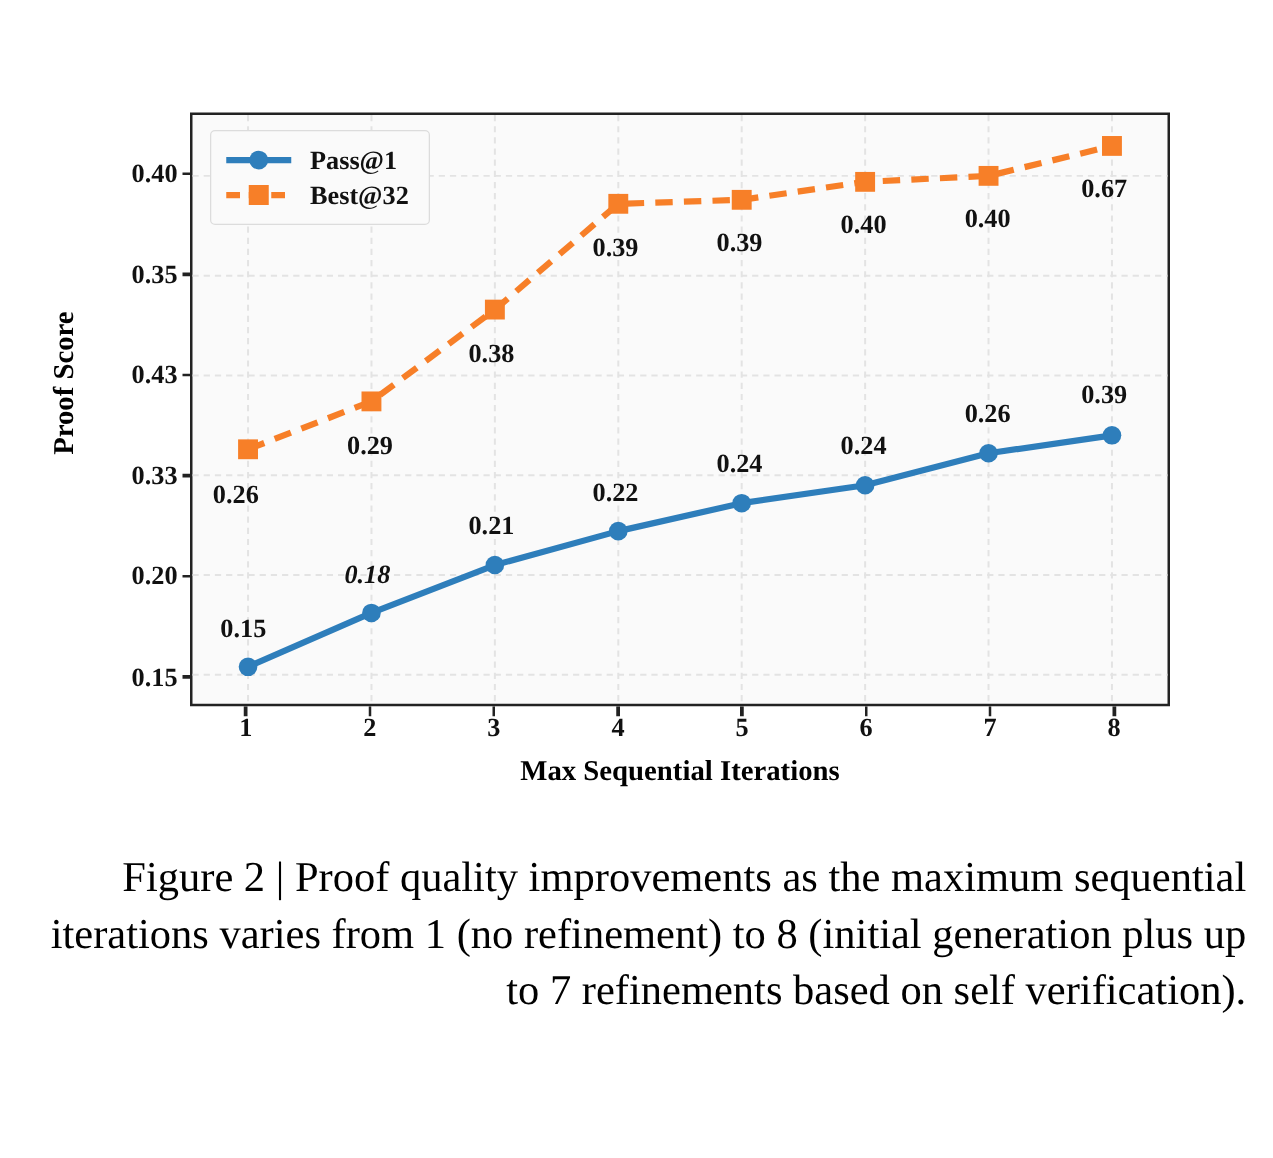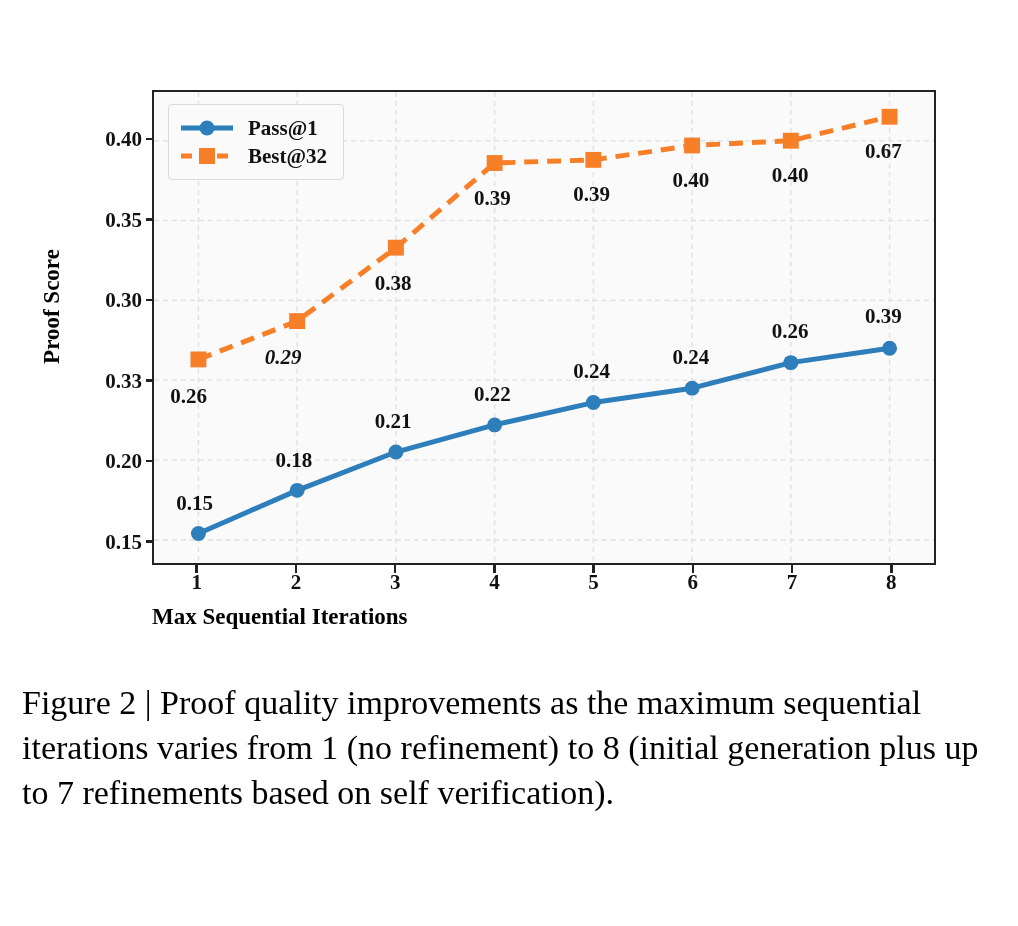--- a/index.html
+++ b/index.html
@@ -108,21 +108,21 @@
     margin-left: -1.25px;
     background: #222222;
   }
 
   
   #xlabel {
     position: absolute;
     left: 152px;
     top: 605px;
     width: 784px;
-    text-align: left;
+    text-align: center;
     font-size: 23px;
     font-weight: bold;
     color: #000000;
     line-height: 1;
   }
   #ylabel {
     position: absolute;
     left: -99px;
     top: 295px;
     width: 300px;
@@ -179,38 +179,38 @@
   
   #caption {
     position: absolute;
     left: 22px;
     top: 680px;
     width: 975px;
     font-size: 34px;
     line-height: 1.33;
     color: #000000;
     font-family: "Liberation Serif", "DejaVu Serif", serif;
-    text-align: left;
+    text-align: right;
   }
   #caption .fig-num { white-space: nowrap; }
 </style>
 </head>
 <body>
 
 <div id="figure">
 
 
   <div id="ylabel">Proof Score</div>
   <div id="xlabel">Max Sequential Iterations</div>
 
   <div id="ytick-labels">
       <div class="ytick-label" style="top: 451.653px;">0.15</div>
       <div class="ytick-label" style="top: 371.144px;">0.20</div>
       <div class="ytick-label" style="top: 290.636px;">0.33</div>
-      <div class="ytick-label" style="top: 210.127px;">0.30</div>
+      <div class="ytick-label" style="top: 210.127px;">0.43</div>
       <div class="ytick-label" style="top: 129.619px;">0.35</div>
       <div class="ytick-label" style="top: 49.1102px;">0.40</div>
     </div>
   <div id="ytick-marks">
       <div class="ytick-mark" style="top: 540.403px;"></div>
       <div class="ytick-mark" style="top: 459.894px;"></div>
       <div class="ytick-mark" style="top: 379.386px;"></div>
       <div class="ytick-mark" style="top: 298.877px;"></div>
       <div class="ytick-mark" style="top: 218.369px;"></div>
       <div class="ytick-mark" style="top: 137.86px;"></div>
@@ -271,29 +271,29 @@
         <rect x="235.13924050632914" y="148.99152542372877" width="16" height="16" fill="#f77f28"></rect>
         <rect x="334.3797468354431" y="63.65254237288133" width="16" height="16" fill="#f77f28"></rect>
         <rect x="433.620253164557" y="60.43220338983048" width="16" height="16" fill="#f77f28"></rect>
         <rect x="532.860759493671" y="45.940677966101646" width="16" height="16" fill="#f77f28"></rect>
         <rect x="632.101265822785" y="41.11016949152537" width="16" height="16" fill="#f77f28"></rect>
         <rect x="731.3417721518988" y="16.957627118644098" width="16" height="16" fill="#f77f28"></rect>
       </svg>
 
     <div id="label-layer">
         <div class="point-label" style="left: 40.6582px; top: 411.212px;">0.15</div>
-        <div class="point-label" style="left: 139.899px; top: 367.737px;">0.18</div>
+        <div class="point-label" style="left: 139.899px; top: 367.737px; font-style: italic;">0.18</div>
         <div class="point-label" style="left: 239.139px; top: 329.093px;">0.21</div>
         <div class="point-label" style="left: 338.38px; top: 301.72px;">0.22</div>
         <div class="point-label" style="left: 437.62px; top: 279.178px;">0.24</div>
         <div class="point-label" style="left: 536.861px; top: 264.686px;">0.24</div>
         <div class="point-label" style="left: 636.101px; top: 238.924px;">0.26</div>
         <div class="point-label" style="left: 729.342px; top: 224.432px;">0.39</div>
         <div class="point-label" style="left: 34.6582px; top: 303.703px;">0.26</div>
-        <div class="point-label" style="left: 129px; top: 265.059px; font-style: italic;">0.29</div>
+        <div class="point-label" style="left: 142px; top: 265.059px;">0.29</div>
         <div class="point-label" style="left: 239.139px; top: 190.992px;">0.38</div>
         <div class="point-label" style="left: 338.38px; top: 105.653px;">0.39</div>
         <div class="point-label" style="left: 437.62px; top: 102.432px;">0.39</div>
         <div class="point-label" style="left: 536.861px; top: 87.9407px;">0.40</div>
         <div class="point-label" style="left: 636.101px; top: 83.1102px;">0.40</div>
         <div class="point-label" style="left: 729.342px; top: 58.9576px;">0.67</div>
       </div>
 
     <div id="legend">
       <div class="legend-row">

